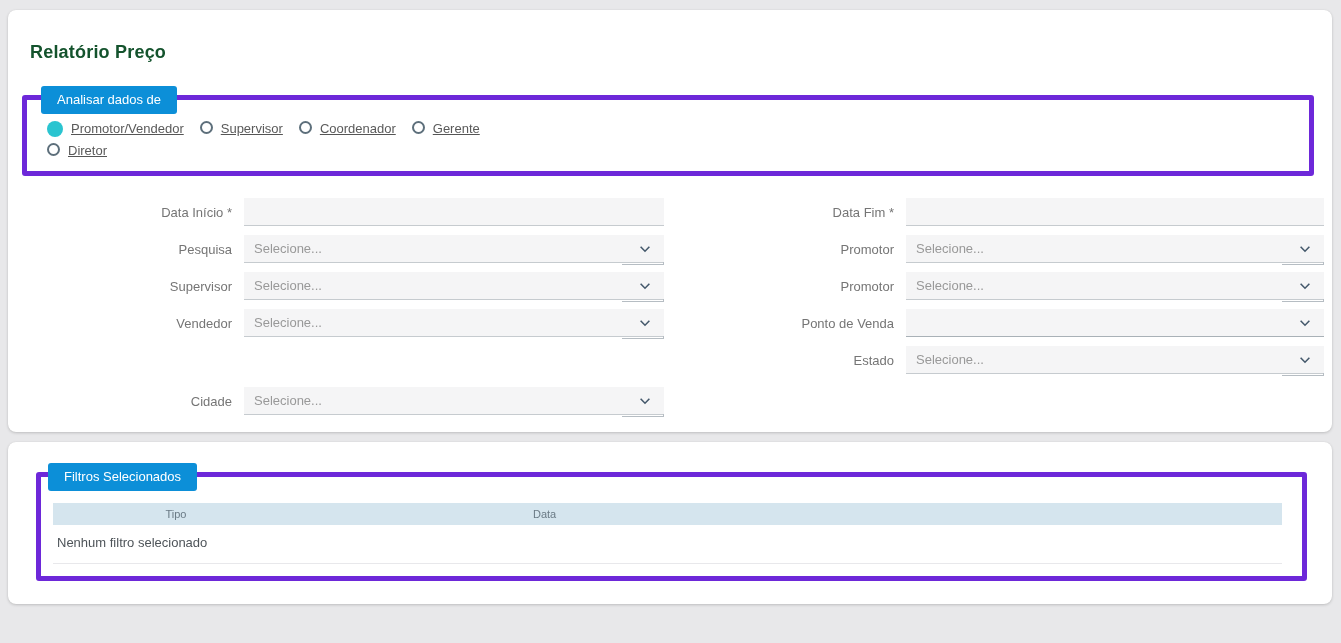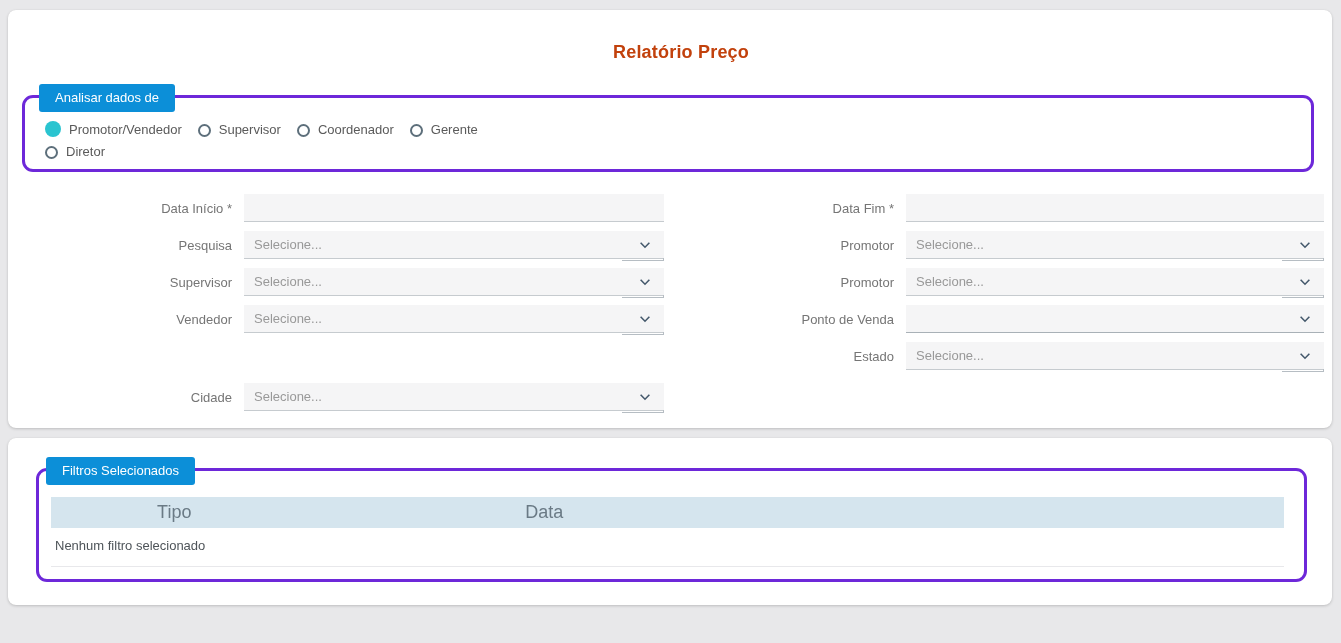--- a/index.html
+++ b/index.html
@@ -13,42 +13,42 @@
   .card {
     background: #fff; border-radius: 8px;
     box-shadow: 0 1px 3px rgba(0,0,0,.18), 0 0 1px rgba(0,0,0,.08);
     margin: 0 9px 0 8px;
   }
   .card-report { margin-top: 10px; padding: 32px 0 17px; }
   .card-filters { margin-top: 10px; padding: 30px 0 23px; }
 
   .page-title {
     margin: 0 0 0 22px; font-size: 18px; font-weight: bold;
-    color: #c2410c; letter-spacing: .2px; text-align: center;
+    color: #14532d; letter-spacing: .2px;
   }
 
   .fieldset {
-    position: relative; border: 3px solid #6d28d9; border-radius: 11px;
+    position: relative; border: 5px solid #6d28d9; border-radius: 3px;
   }
   .fs-analyze { margin: 32px 18px 0 14px; padding: 19px 12px 6px 14px; }
   .fs-filters { margin: 0 25px 0 28px; padding: 26px 20px 12px 12px; }
 
   .legend-tab {
     position: absolute; top: -14px; left: 14px;
     background: #0c8fd8; color: #fff;
     padding: 7px 16px; border-radius: 3px; font-size: 13px;
     line-height: 14px; white-space: nowrap; cursor: default;
   }
   .fs-filters .legend-tab { left: 7px; }
 
   .radio-list {
     display: flex; flex-wrap: wrap; width: 480px;
     column-gap: 16px; row-gap: 4px; padding: 2px 0 4px 6px;
   }
-  .radio-item { display: inline-flex; align-items: flex-end; height: 18px; cursor: pointer; }
+  .radio-item { display: inline-flex; align-items: flex-start; height: 18px; cursor: pointer; text-decoration: underline; }
   .radio-dot {
     width: 13px; height: 13px; border: 2px solid #5d6f7b; border-radius: 50%;
     background: #fff; flex: 0 0 auto;
   }
   .radio-dot.selected { width: 16px; height: 16px; border: none; background: #2ac4d0; }
   .radio-label { margin-left: 8px; color: #5a5a5a; }
 
   .report-form {
     margin-top: 22px; padding-left: 6px;
     display: flex; flex-direction: column; gap: 9px;
@@ -71,21 +71,21 @@
   .caret { position: absolute; right: 12px; top: 7px; line-height: 0; }
   .caret-step {
     position: absolute; right: 0; top: 100%; width: 42px; height: 3px;
     border-bottom: 1px solid #b6bdc3; border-right: 1px solid #b6bdc3;
   }
 
   .filters-table { width: 100%; border-collapse: collapse; }
   .filters-table thead tr { background: #d5e5ee; }
   .filters-table th {
     font-weight: normal; color: #6a7a85; text-align: center;
-    padding: 5px 4px; font-size: 18px;
+    padding: 5px 4px; font-size: 11px;
   }
   .filters-table .col-tipo { width: 20%; }
   .filters-table .col-valor { width: 40%; }
   .filters-table td {
     padding: 10px 4px 13px; color: #4e5459;
     border-bottom: 1px solid #e8e8eb; text-align: left; margin-left: 29px;
   }
 </style>
 </head>
 <body>

